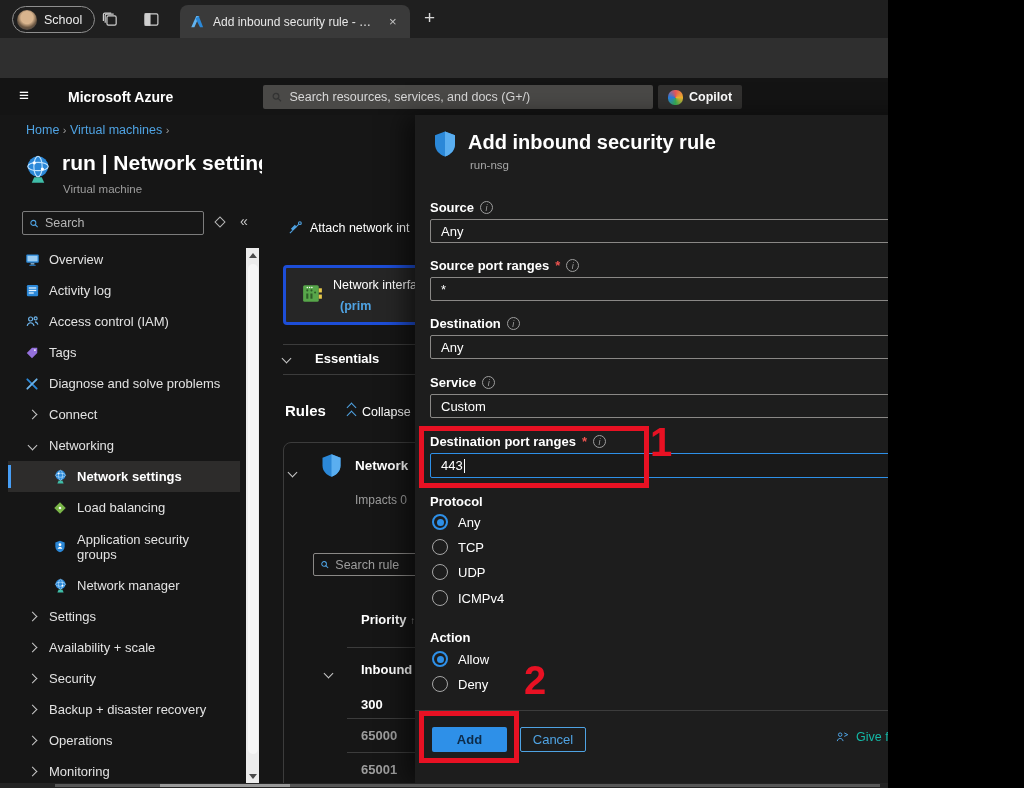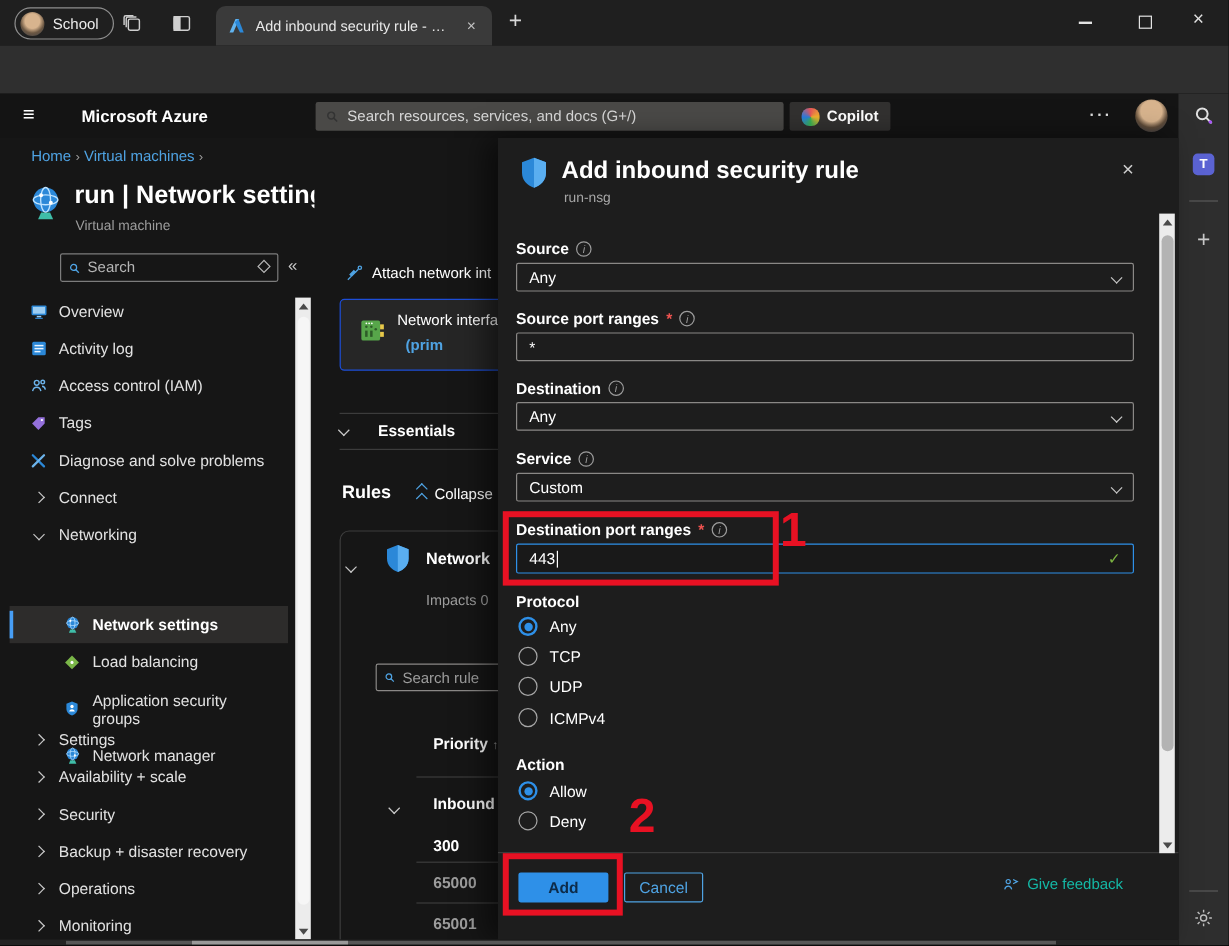--- a/index.html
+++ b/index.html
@@ -1,18 +1,18 @@
 <!DOCTYPE html>
 <html><head>
 <meta charset="utf-8">
 <style>
   * { margin:0; padding:0; box-sizing:border-box; }
   html,body { background:#000; }
   body { font-family:"Liberation Sans", sans-serif; }
-  .win { position:relative; width:1024px; height:788px; background:#161616; overflow:hidden; color:#fff; font-size:13px; }
+  .win { position:relative; width:888px; height:788px; background:#161616; overflow:hidden; color:#fff; font-size:13px; }
 
   
   .tabstrip { position:absolute; left:0; top:0; width:1024px; height:38px; background:#1f1f1f; }
   .profile-chip { position:absolute; left:12px; top:6px; height:27px; padding:0 12px 0 4px; border:1px solid #8f8f8f; border-radius:14px; display:flex; align-items:center; gap:7px; }
   .avatar { width:20px; height:20px; border-radius:50%; background:radial-gradient(circle at 50% 38%, #d8b48e 0 38%, #6b5743 62%, #3a3f4a 100%); }
   .profile-chip span { font-size:12.5px; color:#ececec; }
   .strip-icon { position:absolute; top:9px; width:20px; height:20px; display:flex; align-items:center; justify-content:center; color:#cfcfcf; }
   .tab { position:absolute; left:180px; top:5px; width:230px; height:33px; background:#3a3a3a; border-radius:8px 8px 0 0; display:flex; align-items:center; padding:0 8px 0 10px; gap:8px; }
   .tab-title { font-size:12px; color:#e8e8e8; white-space:nowrap; overflow:hidden; text-overflow:ellipsis; width:168px; }
   .tab-close { color:#c3c3c3; font-size:13px; cursor:default; }
@@ -54,48 +54,48 @@
   .rail-sep { position:absolute; left:9px; width:24px; height:1px; background:#5a5a5a; }
   .teams-logo { width:18px; height:18px; border-radius:4px; background:#5b63d3; color:#fff; font-size:11px; font-weight:700; display:flex; align-items:center; justify-content:center; }
 
   
   .leftcol { position:absolute; left:0; top:115px; width:262px; height:668px; overflow:hidden; }
   .crumb { position:absolute; top:8px; font-size:12.5px; color:#4fa3e3; }
   .crumb-sep { color:#9d9d9d; font-size:11px; }
   .page-ic { position:absolute; left:23px; top:39px; }
   .ptitle { position:absolute; left:62px; top:36px; font-size:21px; font-weight:700; color:#fff; white-space:nowrap; }
   .psub { position:absolute; left:63px; top:68px; font-size:11.5px; color:#9d9d9d; }
-  .sb-search { position:absolute; left:22px; top:96px; width:182px; height:24px; border:1px solid #7c7c7c; border-radius:2px; display:flex; align-items:center; padding:0 6px; gap:6px; color:#b0b0b0;margin-left:28px; }
+  .sb-search { position:absolute; left:22px; top:96px; width:182px; height:24px; border:1px solid #7c7c7c; border-radius:2px; display:flex; align-items:center; padding:0 6px; gap:6px; color:#b0b0b0; }
   .sb-search input { background:transparent; border:none; outline:none; color:#ddd; width:100%; font-size:12.5px; font-family:inherit; }
   .sb-search input::placeholder { color:#b5b5b5; }
   .diamond { position:absolute; left:216px; top:103px; width:8px; height:8px; border:1px solid #b5b5b5; transform:rotate(45deg); }
   .collapse-arrow { position:absolute; left:240px; top:98px; color:#c8c8c8; font-size:14px; }
 
   .mrow { position:absolute; left:8px; width:232px; height:31px; display:flex; align-items:center; gap:9px; padding-left:16px; color:#e2e2e2; font-size:13px; }
-  .mrow.child { padding-left:44px;margin-top:44px; }
+  .mrow.child { padding-left:44px; }
   .mrow.sel { background:#2d2c2b; font-weight:700; color:#fff; }
   .mrow.sel::before { content:""; position:absolute; left:0; top:4px; bottom:4px; width:3px; background:#479ef5; }
   .mic { width:16px; height:16px; flex:0 0 16px; display:flex; align-items:center; justify-content:center; }
   .mlabel { line-height:15px; }
   .chev { display:inline-block; width:7px; height:7px; border-right:1.6px solid #c9c9c9; border-bottom:1.6px solid #c9c9c9; }
   .chev.r { transform:rotate(-45deg); }
   .chev.d { transform:rotate(45deg); }
   .chev.u { transform:rotate(-135deg); }
   .chev.blue { border-color:#4fa3e3; }
 
   .scrollbar { position:absolute; background:#ececec; }
   .sb-arrow { position:absolute; left:0; width:100%; height:14px; display:flex; align-items:center; justify-content:center; }
   .tri-up { width:0; height:0; border-left:4px solid transparent; border-right:4px solid transparent; border-bottom:5px solid #4a4a4a; }
   .tri-dn { width:0; height:0; border-left:4px solid transparent; border-right:4px solid transparent; border-top:5px solid #4a4a4a; }
   .sb-thumb { position:absolute; left:1.5px; width:10px; border-radius:5px; background:#b3b3b3; }
 
   
   .midcol { position:absolute; left:262px; top:115px; width:153px; height:668px; overflow:hidden; }
   .attach { position:absolute; left:26px; top:105px; display:flex; align-items:center; gap:7px; color:#fff; font-size:12.5px; white-space:nowrap; }
-  .nic-card { position:absolute; left:21px; top:134px; width:200px; height:60px; background:#262626; border:1px solid #1d4ed8; border-radius:4px; }
+  .nic-card { position:absolute; left:21px; top:150px; width:200px; height:60px; background:#262626; border:3px solid #1d4ed8; border-radius:4px; }
   .nic-title { position:absolute; left:47px; top:10px; font-size:12.5px; color:#fff; white-space:nowrap; }
   .nic-link { position:absolute; left:54px; top:31px; font-size:12.5px; font-weight:700; color:#4fa3e3; white-space:nowrap; }
   .hairline { position:absolute; left:21px; right:0; height:1px; background:#3c3c3c; }
   .essentials { position:absolute; left:21px; top:236px; display:flex; align-items:center; gap:25px; font-weight:700; font-size:13px; color:#fff; }
   .rules-title { position:absolute; left:23px; top:287px; font-size:15px; font-weight:700; }
   .collapse-btn { position:absolute; left:86px; top:289px; display:flex; align-items:center; gap:7px; color:#fff; font-size:12.5px; }
   .dblchev { display:flex; flex-direction:column; gap:1px; }
   .nsg-card { position:absolute; left:21px; top:327px; width:230px; height:456px; border:1px solid #3c3c3c; border-radius:8px; }
   .nsg-chev { position:absolute; left:27px; top:349px; }
   .nsg-shield { position:absolute; left:56px; top:336px; }

